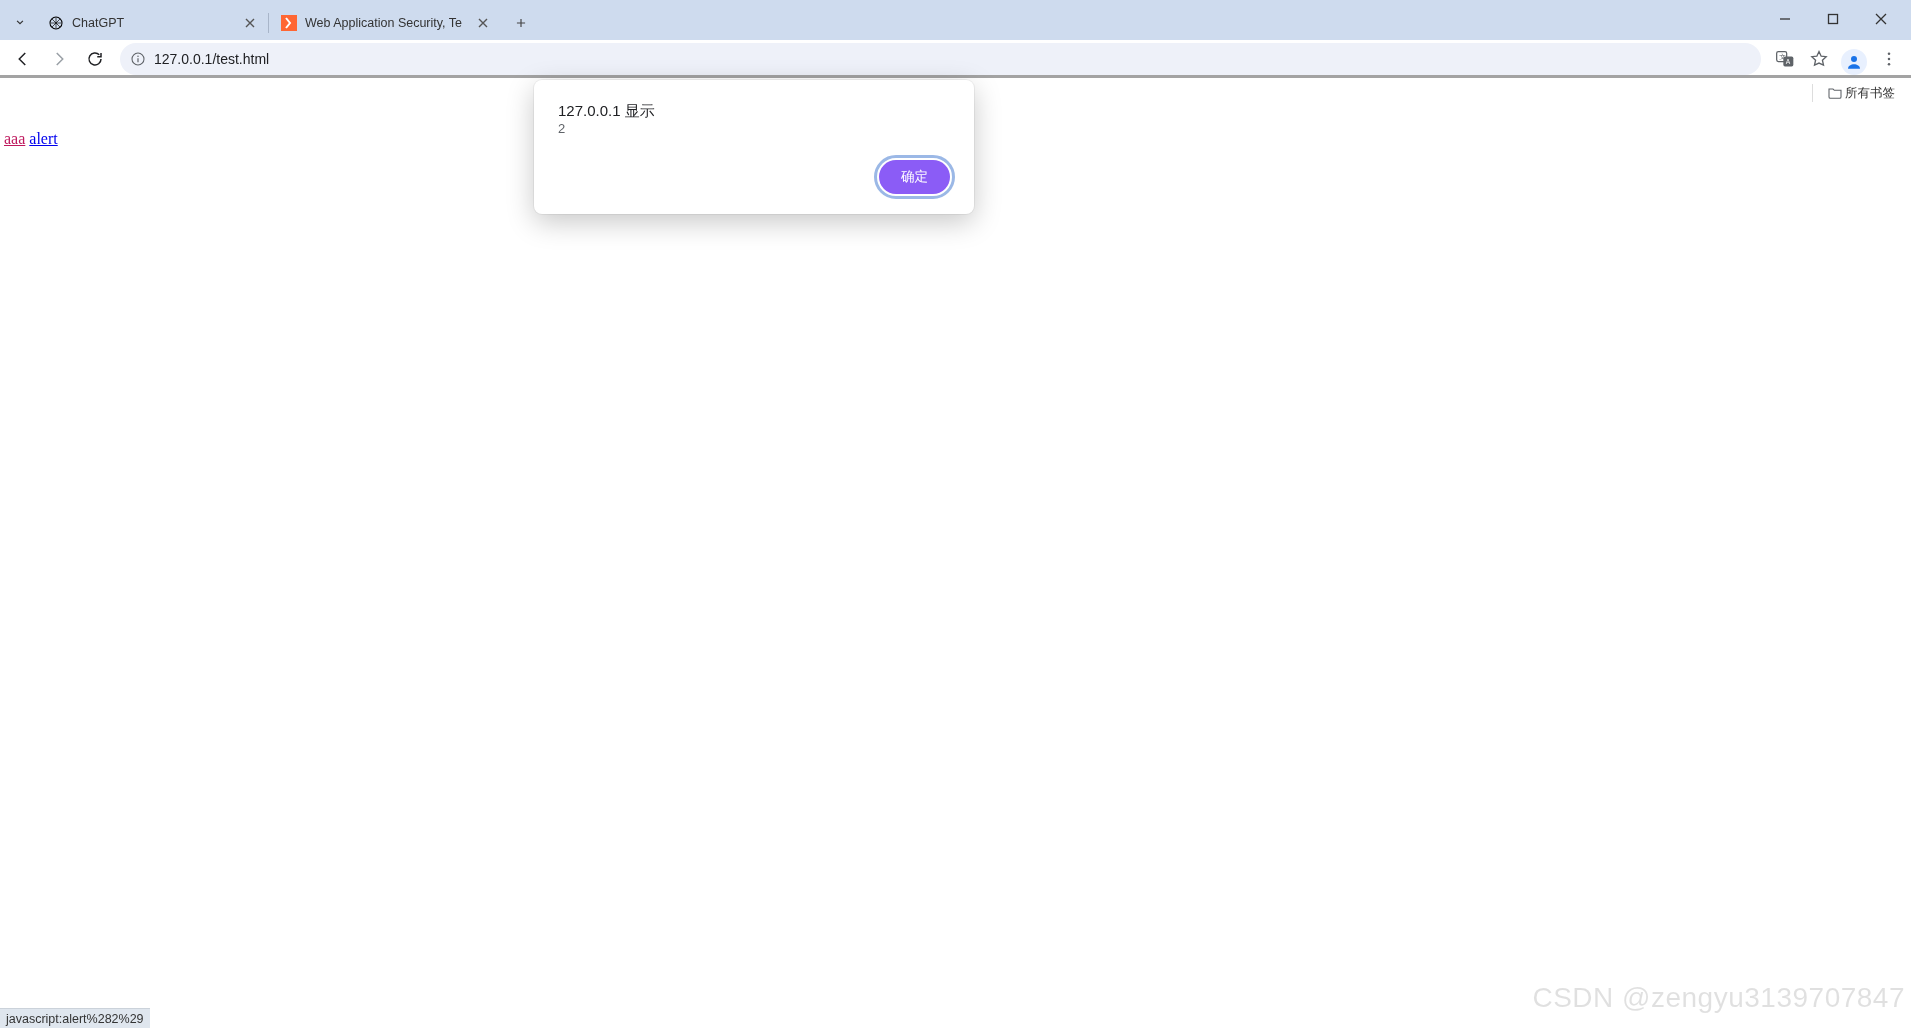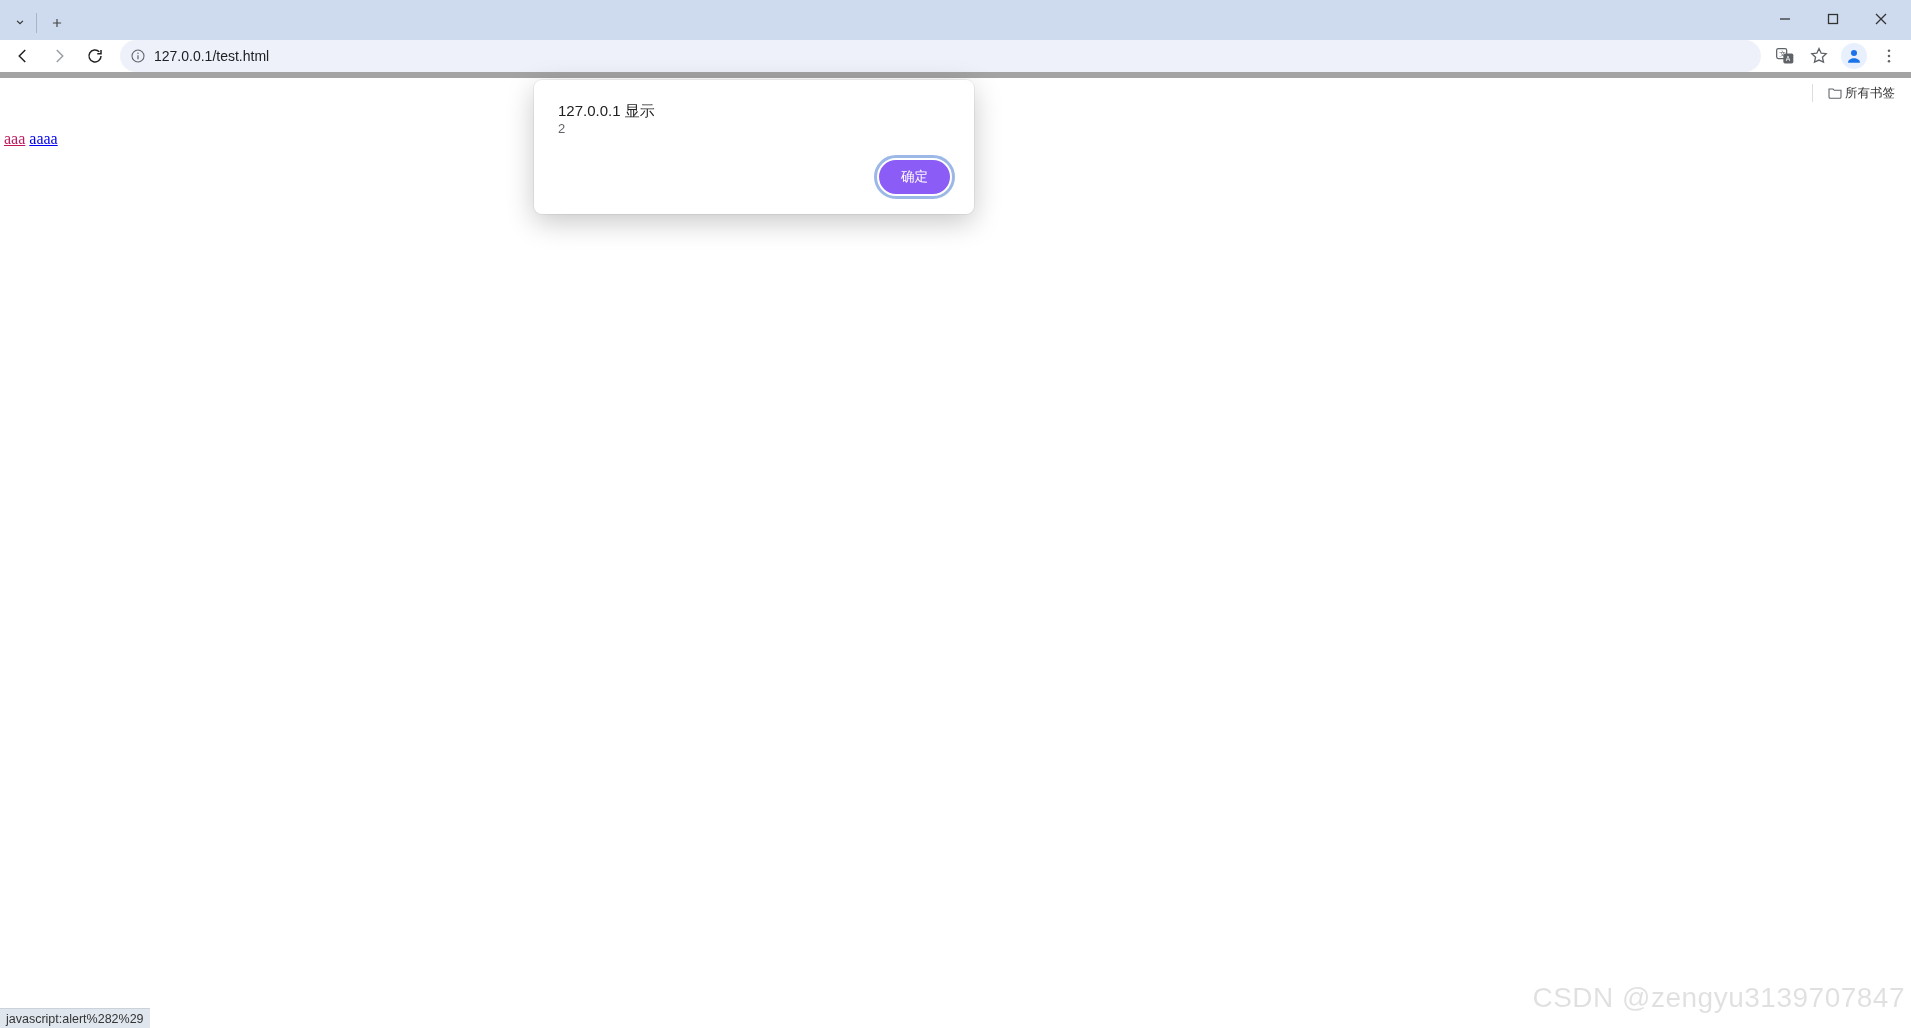--- a/index.html
+++ b/index.html
@@ -49,24 +49,24 @@
   }
   .win-controls {
     margin-left:auto; display:flex; gap:4px; align-items:center; padding-bottom:6px;
   }
   .win-btn { width:44px; height:30px; display:flex;align-items:center;justify-content:center; color:#333; }
 
   
   .toolbar {
     height: 38px;
     background:#fff;
-    display:flex; align-items:center;
+    display:flex; align-items:flex-end;
     padding: 0 6px;
     gap:2px;
-    border-bottom:6px solid #a3a3a3;
+    border-bottom:3px solid #a3a3a3;
   }
   .nav-btn {
     width:34px;height:32px; display:flex;align-items:center;justify-content:center;
     color:#5f6368; border-radius:50%;
   }
   .nav-btn.enabled { color:#202124; }
   .omnibox {
     flex:1;
     height:32px;
     margin: 0 6px;
@@ -154,22 +154,50 @@
 </head>
 <body>
 
 <div class="tabstrip">
   <div class="caret-btn">
     <svg width="14" height="14" viewBox="0 0 24 24">
         <path d="M7 10l5 5 5-5" fill="none" stroke="#333" stroke-width="2"></path>
       </svg>
   </div>
 
+  <div class="tab">
+    <span class="favicon">
+      <svg width="16" height="16" viewBox="0 0 24 24">
+          <circle cx="12" cy="12" r="9" fill="none" stroke="#000" stroke-width="1.6"></circle>
+          <path d="M12 4v16M4 12h16M6 6l12 12M18 6L6 18" stroke="#000" stroke-width="1" fill="none"></path>
+        </svg>
+    </span>
+    <span class="title">ChatGPT</span>
+    <span class="close">
+      <svg width="10" height="10" viewBox="0 0 10 10">
+          <path d="M1 1l8 8M9 1l-8 8" stroke="#555" stroke-width="1.4"></path>
+        </svg>
+    </span>
+  </div>
   <div class="tabsep"></div>
 
+  <div class="tab">
+    <span class="favicon">
+      <svg width="16" height="16" viewBox="0 0 16 16">
+          <rect width="16" height="16" fill="#ff6633"></rect>
+          <path d="M5 3l4 5-4 5" fill="none" stroke="#fff" stroke-width="2"></path>
+        </svg>
+    </span>
+    <span class="title">Web Application Security, Te</span>
+    <span class="close">
+      <svg width="10" height="10" viewBox="0 0 10 10">
+          <path d="M1 1l8 8M9 1l-8 8" stroke="#555" stroke-width="1.4"></path>
+        </svg>
+    </span>
+  </div>
 
 
   <div class="newtab">
     <svg width="14" height="14" viewBox="0 0 24 24">
         <path d="M12 5v14M5 12h14" stroke="#444" stroke-width="2"></path>
       </svg>
   </div>
 
   <div class="win-controls">
     <div class="win-btn">
@@ -253,21 +281,21 @@
     <svg width="16" height="16" viewBox="0 0 24 24">
         <path d="M3 6h6l2 2h10v10a2 2 0 0 1-2 2H5a2 2 0 0 1-2-2V6z" fill="none" stroke="#5f6368" stroke-width="1.6"></path>
       </svg>
     <span>所有书签</span>
   </div>
 </div>
 
 <div class="page">
   <a href="#" class="visited">aaa</a>
   <span> </span>
-  <a href="#">aaaa</a>
+  <a href="#">alert</a>
 </div>
 
 <div class="alert">
   <div class="heading">127.0.0.1 显示</div>
   <div class="msg">2</div>
   <div class="row">
     <button class="ok">确定</button>
   </div>
 </div>
 

